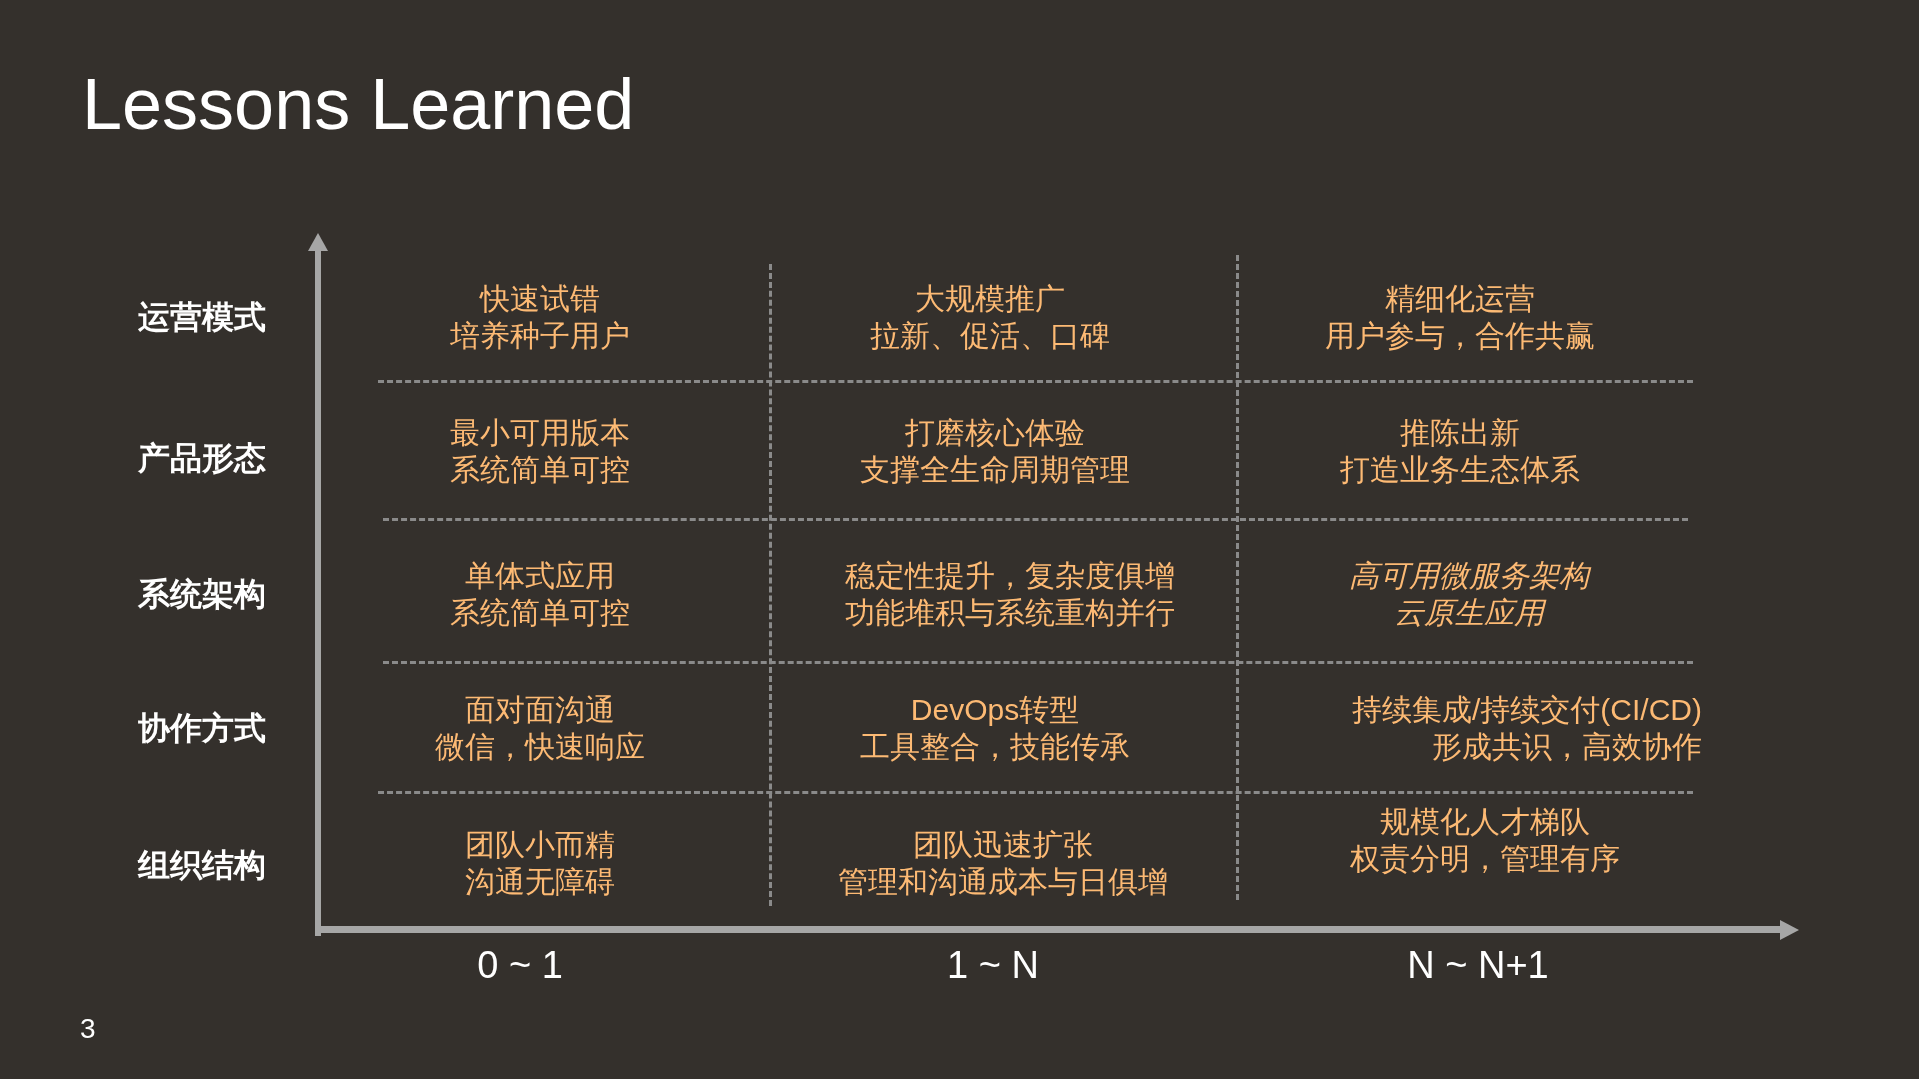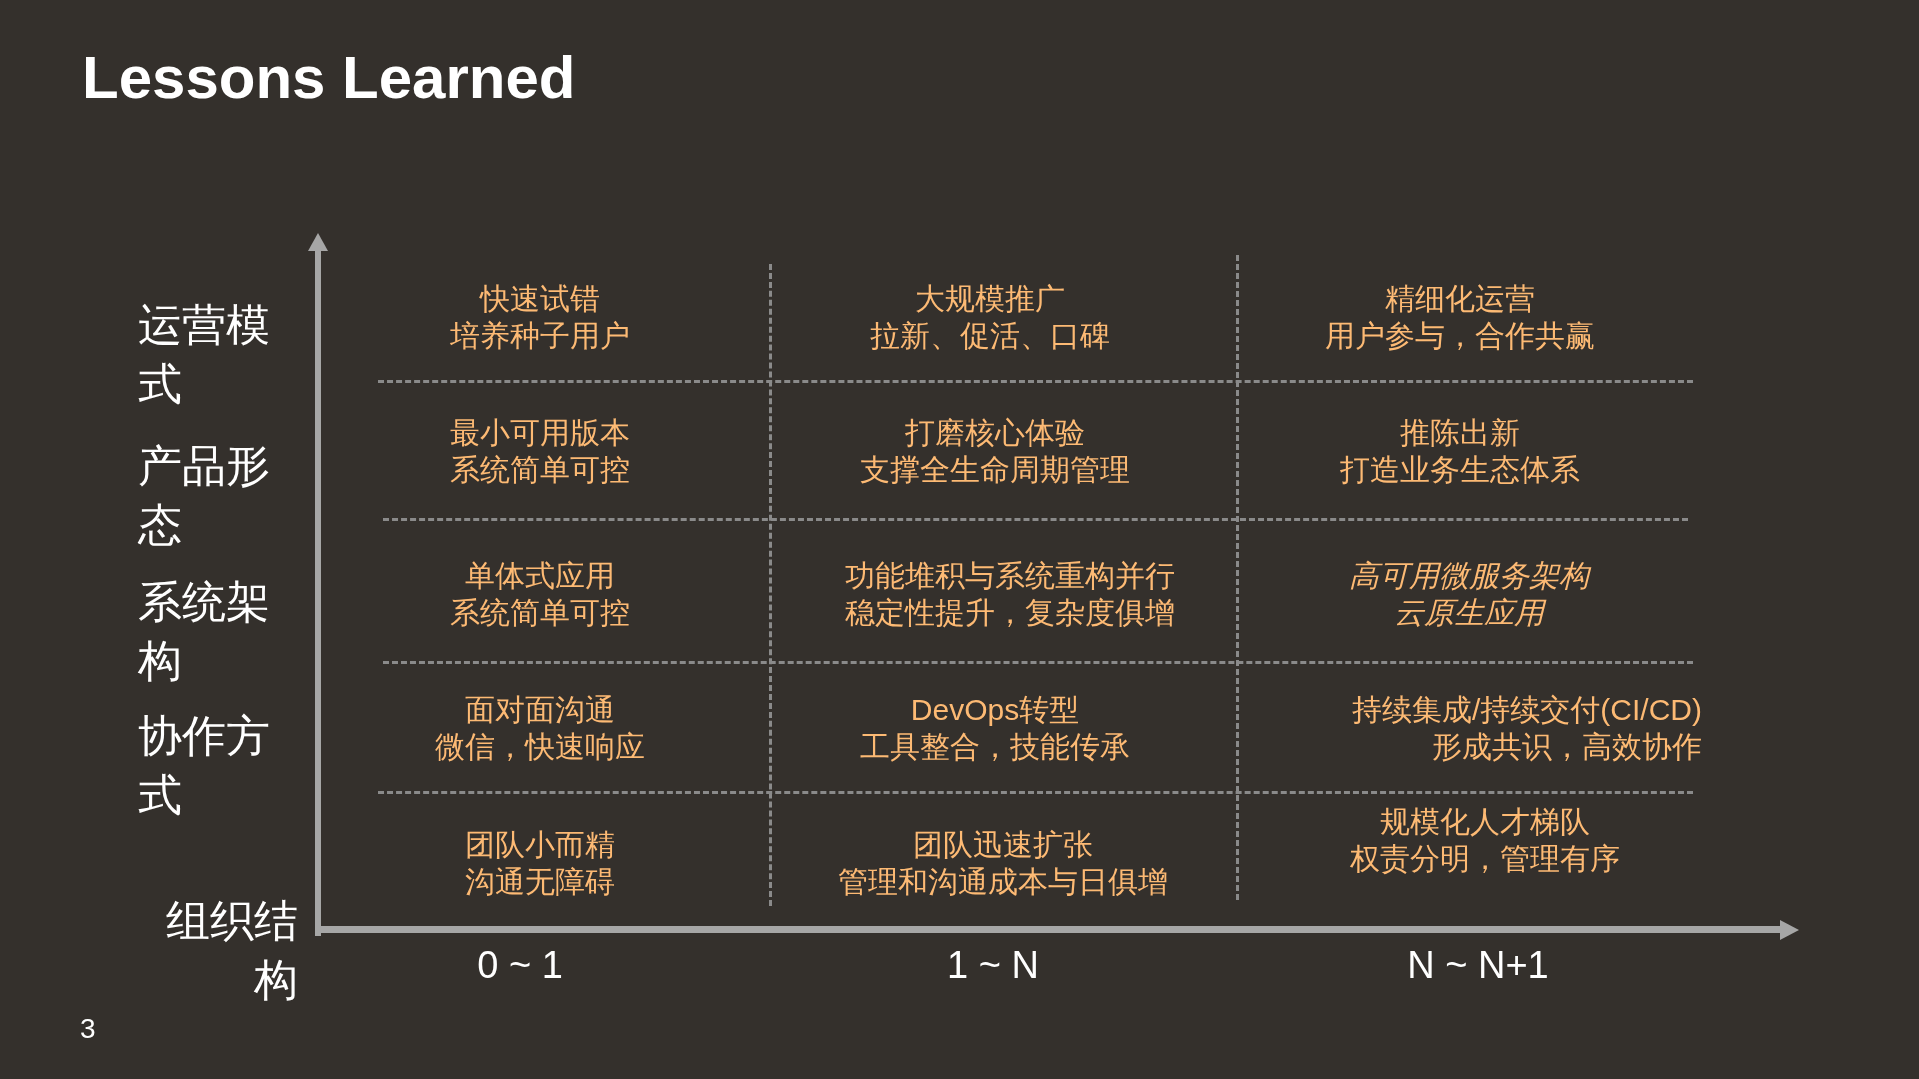--- a/index.html
+++ b/index.html
@@ -1,28 +1,28 @@
 <!DOCTYPE html>
 <html><head>
 <meta charset="utf-8">
 <style>
   html, body { margin:0; padding:0; }
   body { width:1919px; height:1079px; background:#34302c; position:relative; overflow:hidden;
          font-family:"Liberation Sans","DejaVu Sans",sans-serif; color:#fff; }
-  .title { position:absolute; left:82px; top:48px; font-size:60px; font-weight:bold; letter-spacing:0px; line-height:1; }
+  .title { position:absolute; left:82px; top:68px; font-size:72px; font-weight:normal; letter-spacing:0px; line-height:1; }
   .page-num { position:absolute; left:80px; top:1013px; font-size:28px; }
   .axis-y { position:absolute; left:315px; top:250px; width:6px; height:686px; background:#a6a6a6; }
   .axis-y-arrow { position:absolute; left:308px; top:233px; width:0; height:0;
      border-left:10px solid transparent; border-right:10px solid transparent; border-bottom:18px solid #a6a6a6; }
   .axis-x { position:absolute; left:315px; top:926px; width:1466px; height:7px; background:#a6a6a6; }
   .axis-x-arrow { position:absolute; left:1780px; top:920px; width:0; height:0;
      border-top:10px solid transparent; border-bottom:10px solid transparent; border-left:19px solid #a6a6a6; }
   .vdash { position:absolute; width:0; border-left:3px dashed #8a8a8a; }
   .hdash { position:absolute; height:0; border-top:3px dashed #8a8a8a; }
-  .row-label { position:absolute; left:138px; width:160px; font-size:44px; font-weight:normal; text-align:left; }
+  .row-label { position:absolute; left:138px; width:160px; font-size:32px; font-weight:bold; text-align:left; }
   .cell { position:absolute; text-align:center; font-size:30px; line-height:37px; color:#fdba74; }
   .col-label { position:absolute; top:944px; font-size:38px; font-weight:normal; text-align:center; }
 </style>
 </head>
 <body>
 
 <div class="title">Lessons Learned</div>
 
 <div class="axis-y"></div>
 <div class="axis-y-arrow"></div>
@@ -33,21 +33,21 @@
 <div class="vdash" style="left:1236px; top:255px; height:645px;"></div>
 <div class="hdash" style="left:378px; top:380px; width:1315px;"></div>
 <div class="hdash" style="left:383px; top:518px; width:1305px;"></div>
 <div class="hdash" style="left:383px; top:661px; width:1310px;"></div>
 <div class="hdash" style="left:378px; top:791px; width:1315px;"></div>
 
 <div class="row-label" style="top:296px;">运营模式</div>
 <div class="row-label" style="top:437px;">产品形态</div>
 <div class="row-label" style="top:573px;">系统架构</div>
 <div class="row-label" style="top:707px;">协作方式</div>
-<div class="row-label" style="top:892px;text-align:right;">组织结构</div>
+<div class="row-label" style="top:844px;">组织结构</div>
 
 <div class="cell" style="left:390px; width:300px; top:280px;">
   <div>快速试错</div>
   <div>培养种子用户</div>
 </div>
 <div class="cell" style="left:790px; width:400px; top:280px;">
   <div>大规模推广</div>
   <div>拉新、促活、口碑</div>
 </div>
 <div class="cell" style="left:1260px; width:400px; top:280px;">
@@ -66,22 +66,22 @@
 <div class="cell" style="left:1260px; width:400px; top:414px;">
   <div>推陈出新</div>
   <div>打造业务生态体系</div>
 </div>
 
 <div class="cell" style="left:390px; width:300px; top:557px;">
   <div>单体式应用</div>
   <div>系统简单可控</div>
 </div>
 <div class="cell" style="left:800px; width:420px; top:557px;">
+  <div>稳定性提升，复杂度俱增</div>
   <div>功能堆积与系统重构并行</div>
-  <div>稳定性提升，复杂度俱增</div>
 </div>
 <div class="cell" style="left:1269px; width:400px; top:557px;font-style:italic;">
   <div>高可用微服务架构</div>
   <div>云原生应用</div>
 </div>
 
 <div class="cell" style="left:390px; width:300px; top:691px;">
   <div>面对面沟通</div>
   <div>微信，快速响应</div>
 </div>

